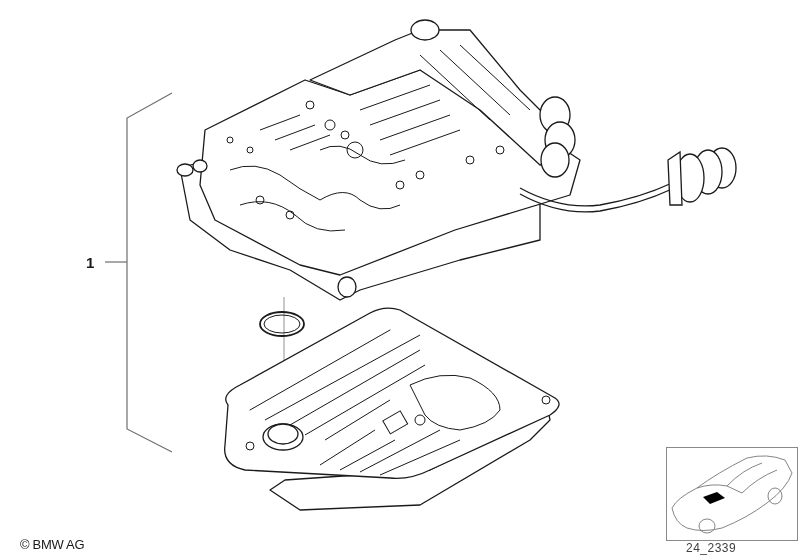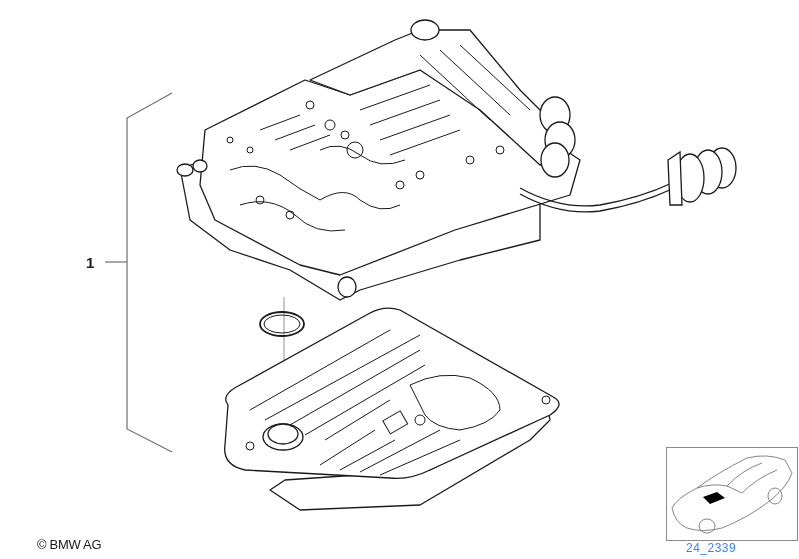--- a/index.html
+++ b/index.html
@@ -1,22 +1,22 @@
 <!DOCTYPE html>
 <html><head>
 <meta charset="utf-8">
 <style>
   html, body { margin:0; padding:0; background:#ffffff; }
   body { width:799px; height:559px; position:relative; overflow:hidden;
          font-family:"Liberation Sans", sans-serif; color:#1a1a1a; }
   svg.drawing { position:absolute; left:0; top:0; }
   .callout-num { position:absolute; left:86px; top:254px; font-size:15px; font-weight:bold; }
-  .copyright { position:absolute; left:37px; top:537px; font-size:13px; letter-spacing:-0.3px; }
+  .copyright { position:absolute; left:20px; top:537px; font-size:13px; letter-spacing:-0.3px; }
   .thumb { position:absolute; left:666px; top:447px; width:130px; height:92px; border:1px solid #8a8a8a; background:#fff; }
-  .thumb-id { position:absolute; left:686px; top:541px; font-size:12px; color:#3b82f6; letter-spacing:0.5px; }
+  .thumb-id { position:absolute; left:686px; top:541px; font-size:12px; color:#404040; letter-spacing:0.5px; }
 </style>
 </head>
 <body>
 
 <div>
 <svg class="drawing" width="799" height="559" viewBox="0 0 799 559">
 
   <g fill="none" stroke="#6e6e6e" stroke-width="1.2">
     <polyline points="172,93 127,118 127,429 172,452"></polyline>
     <line x1="105" y1="262" x2="127" y2="262"></line>

